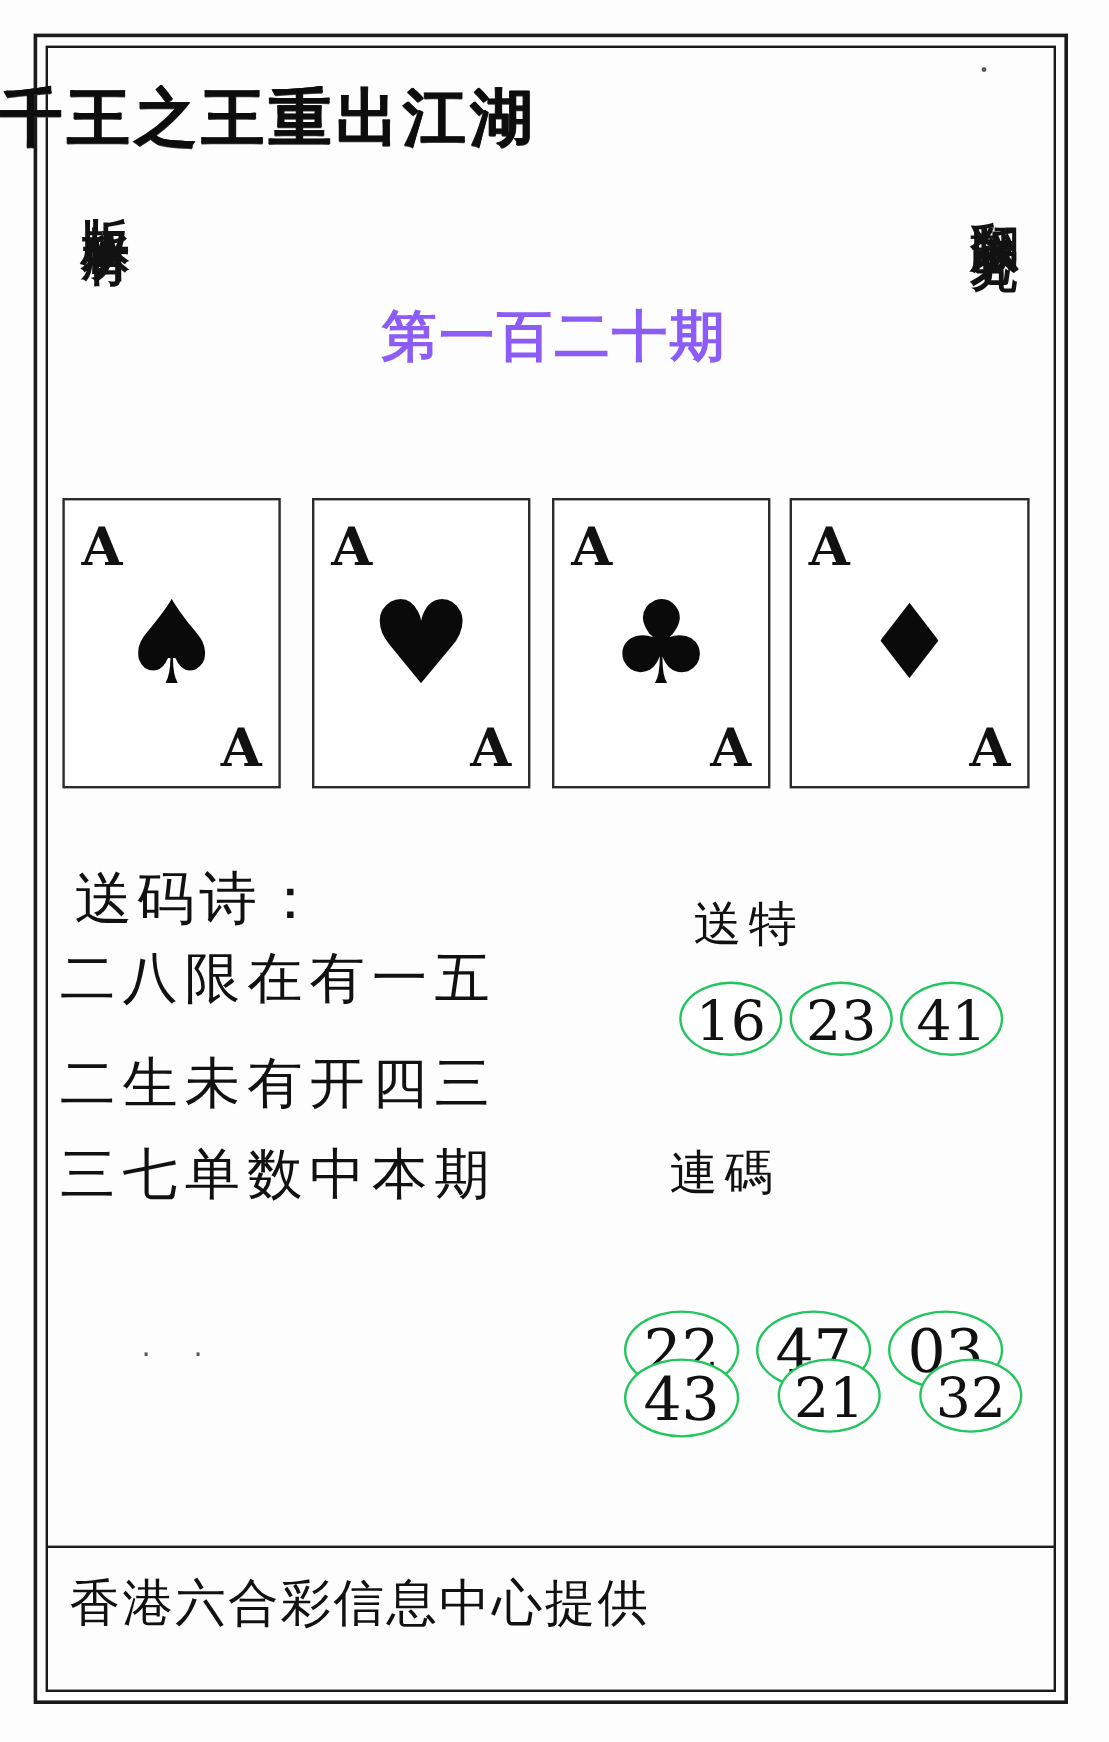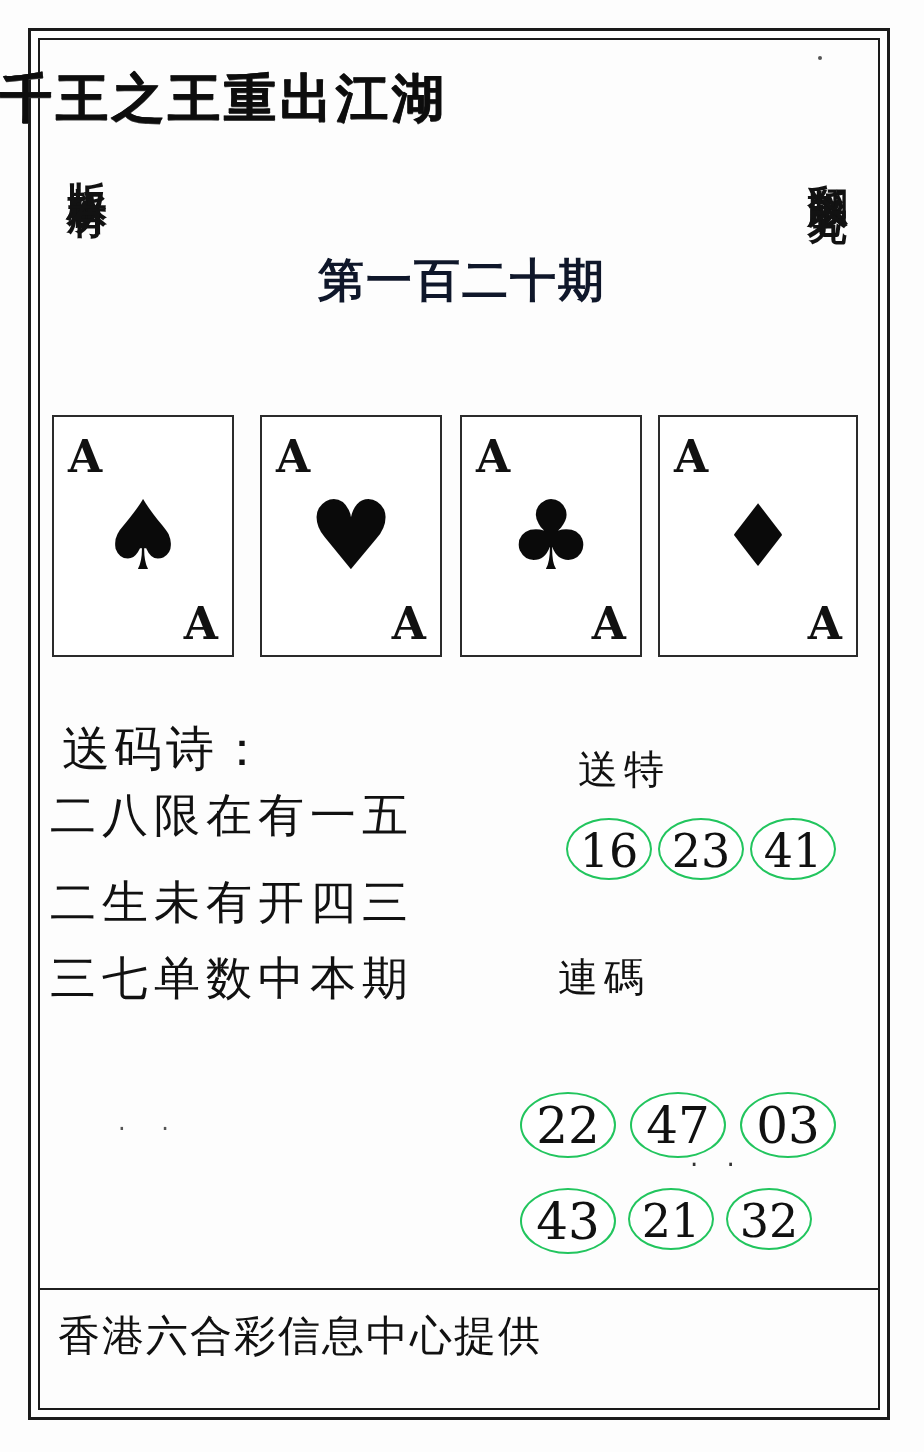--- a/index.html
+++ b/index.html
@@ -75,21 +75,21 @@
   .period {
     position: absolute;
     left: 0;
     top: 250px;
     width: 924px;
     text-align: center;
     font-family: "DejaVu Serif", serif;
     font-size: 46px;
     font-weight: bold;
     letter-spacing: 2px;
-    color: #0f172a;
+    color: #8b5cf6;
   }
 
   
   .cards {
     position: absolute;
     left: 50px;
     top: 415px;
     width: 828px;
     height: 248px;
   }
@@ -184,21 +184,21 @@
     background: #fff;
   }
   .ball.big {
     font-size: 50px;
     width: 96px;
     height: 66px;
     line-height: 64px;
   }
   .row-special { left: 566px; top: 818px; gap: 6px; }
   .row-lianma1 { left: 520px; top: 1052px; gap: 14px; margin-top: 40px; }
-  .row-lianma2 { left: 520px; top: 1188px; gap: 12px; }
+  .row-lianma2 { left: 520px; top: 1132px; gap: 32px; }
 
   .dots {
     position: absolute;
     left: 690px;
     top: 1150px;
     font-size: 26px;
     letter-spacing: 10px;
     color: #333;
   }
   .dots-left {

